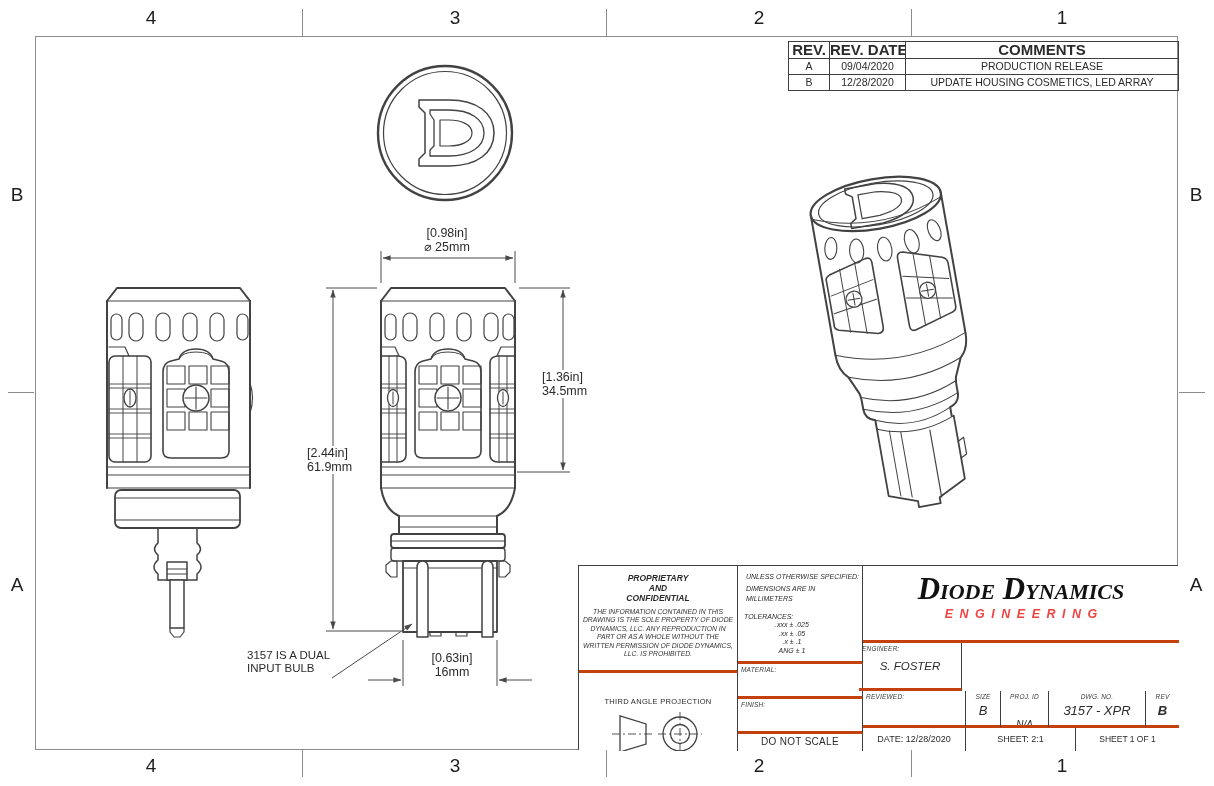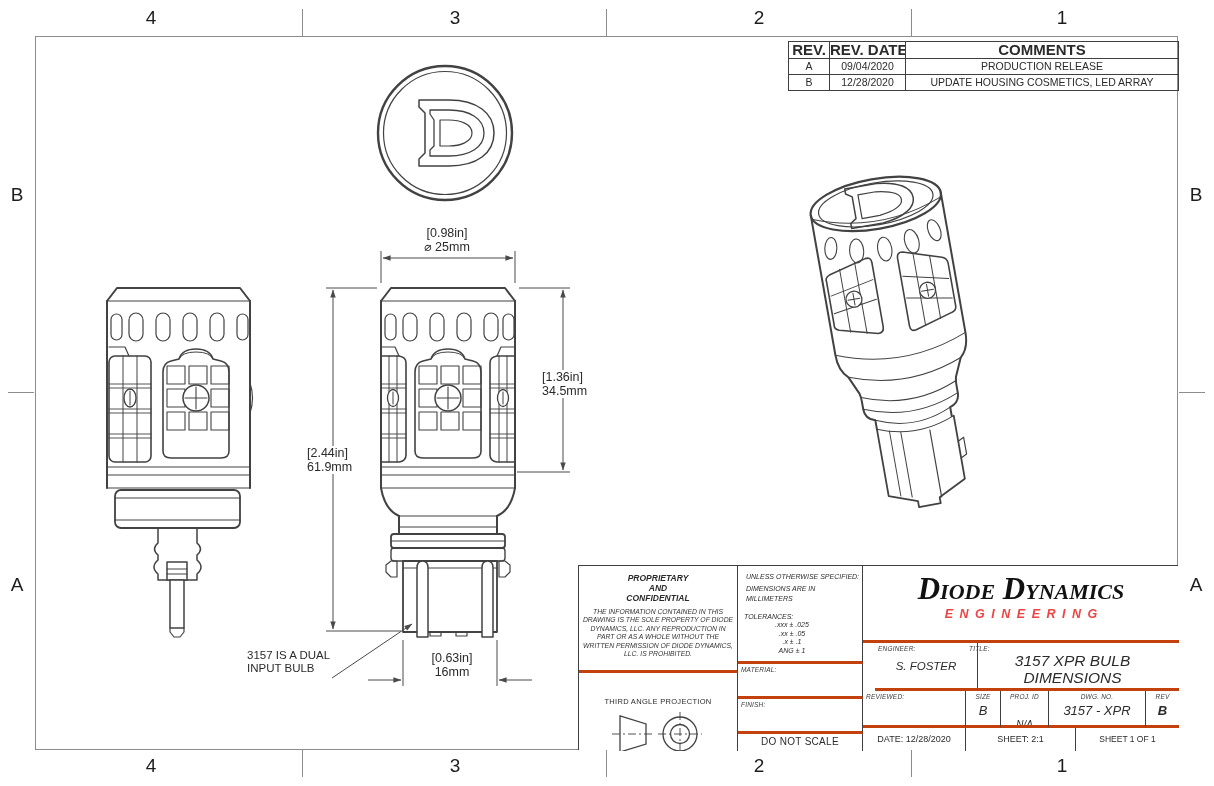--- a/index.html
+++ b/index.html
@@ -322,28 +322,23 @@
     </div>
     <div class="cell br" style="left:159px;top:168px;width:125px;height:17px">
       <div class="dns" style="line-height:16px">DO NOT SCALE DRAWING</div>
     </div>
 
     <div class="cell bb" style="left:284px;top:0;width:316px;height:77px">
       <div class="logo-name">Diode Dynamics</div>
       <div class="logo-div">ENGINEERING</div>
     </div>
 
-    <div class="cell br bb" style="left:296px;top:77px;width:103px;height:48px">
+    <div class="cell br bb" style="left:280px;top:77px;width:103px;height:48px">
       <span class="cl">ENGINEER:</span>
       <span class="cv" style="font-size:11.5px;margin-top:8px">S. FOSTER</span>
-    </div>
-    <div class="cell bb" style="left:387px;top:77px;width:213px;height:48px">
-      <span class="cl">TITLE:</span>
-      <span class="cv" style="font-size:15.5px;line-height:17px;white-space:pre-line;margin-top:0">3157 XPR BULB
-DIMENSIONS</span>
     </div>
 
     <div class="cell br bb" style="left:284px;top:125px;width:103px;height:37px">
       <span class="cl">REVIEWED:</span>
     </div>
     <div class="cell br bb" style="left:387px;top:125px;width:35px;height:37px">
       <span class="cl" style="text-align:center;padding-left:0">SIZE</span>
       <span class="cv" style="font-size:13px;margin-top:3px">B</span>
     </div>
     <div class="cell br bb" style="left:422px;top:125px;width:48px;height:37px">

